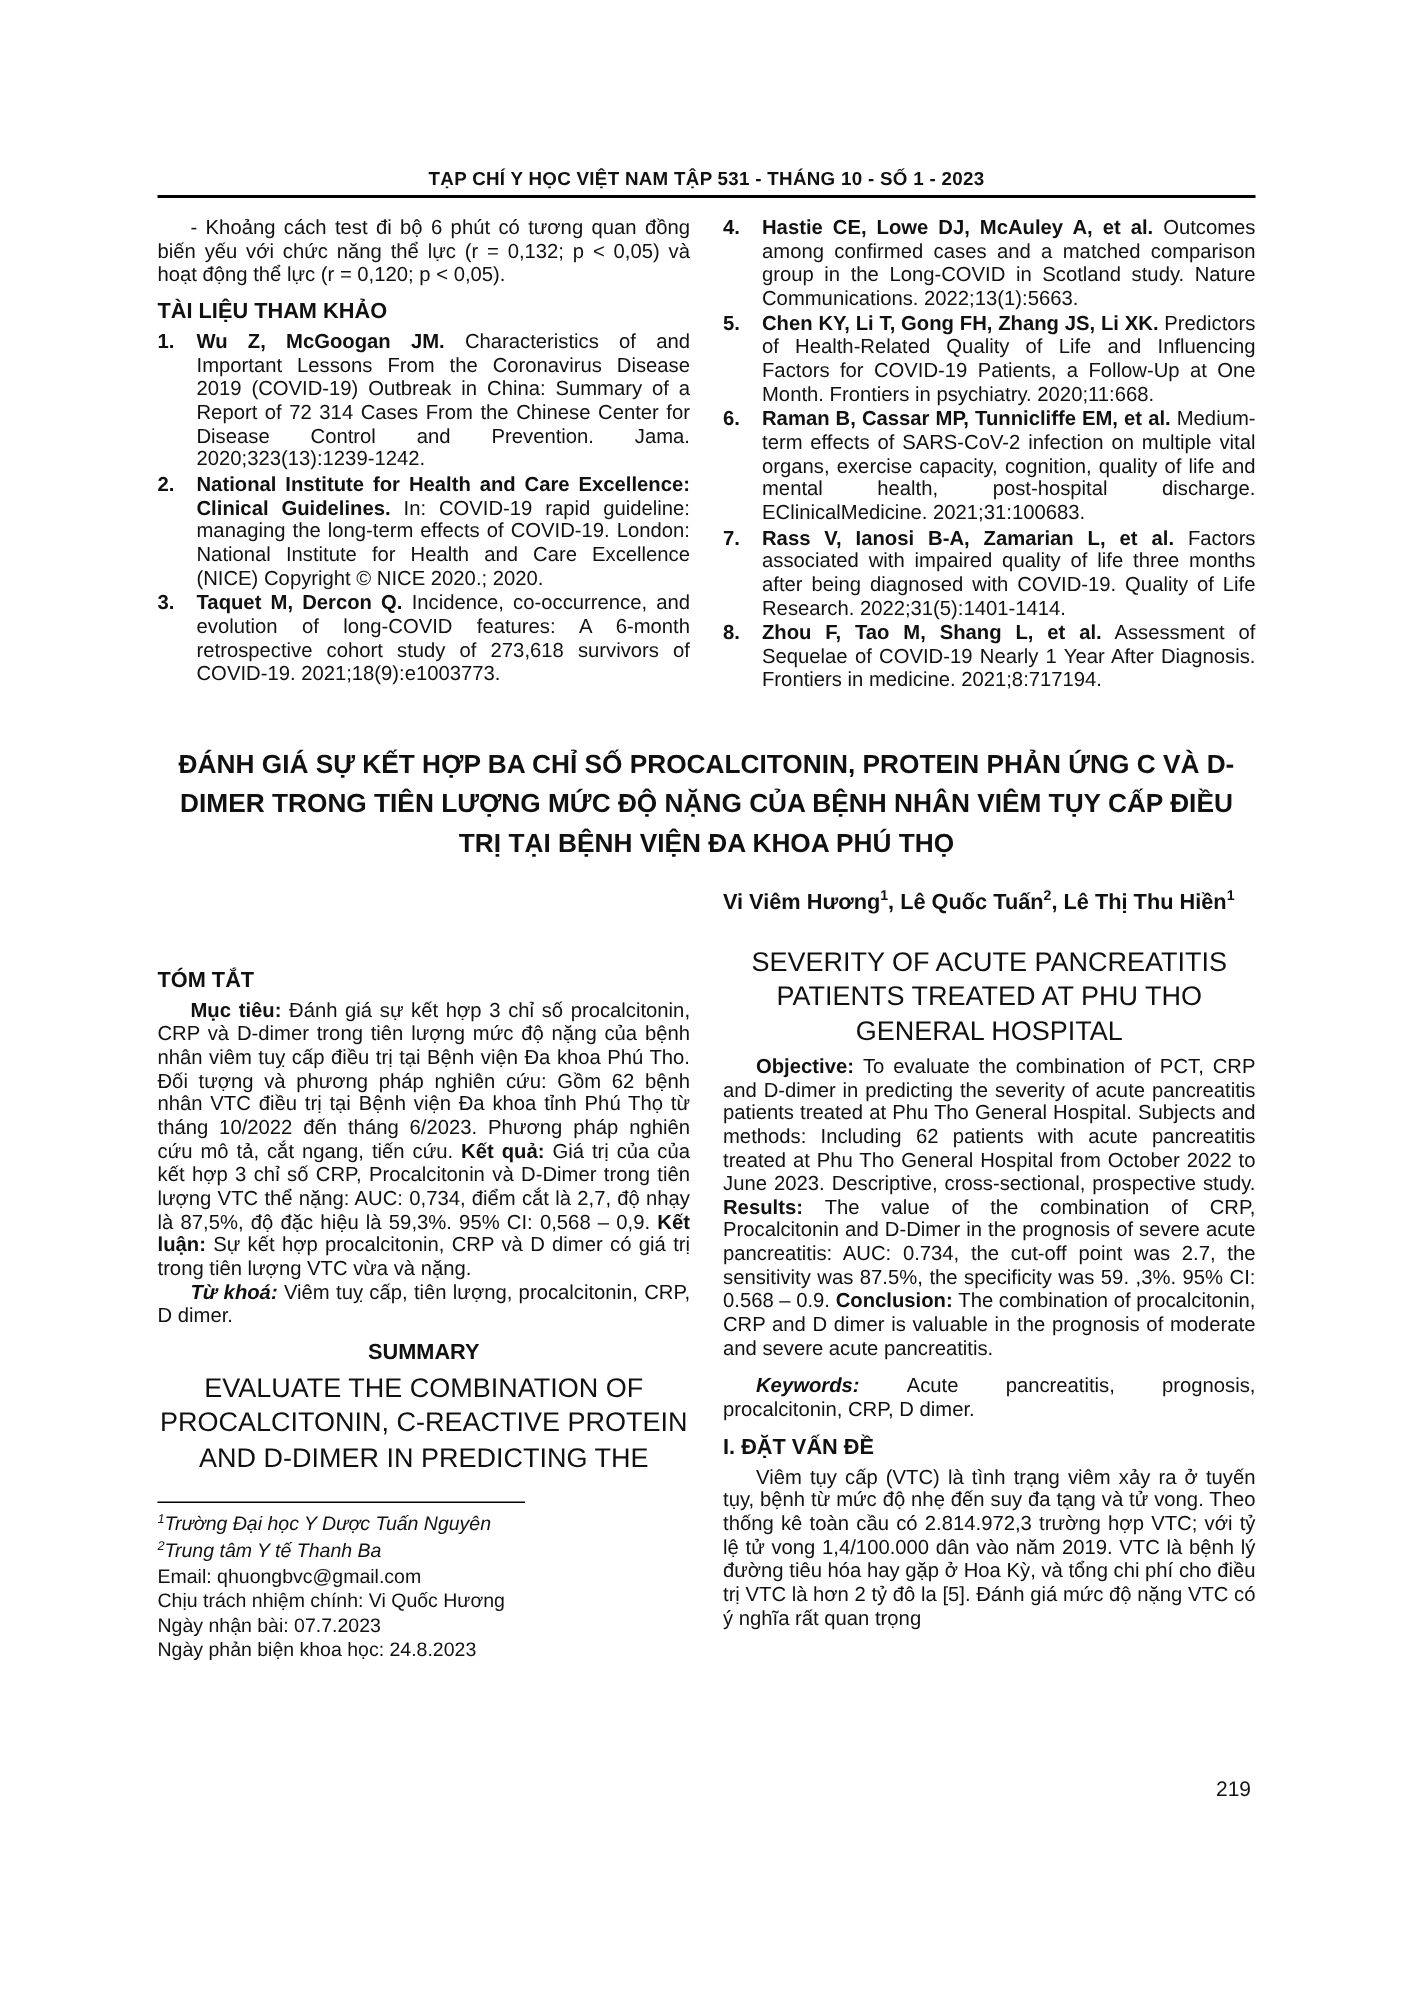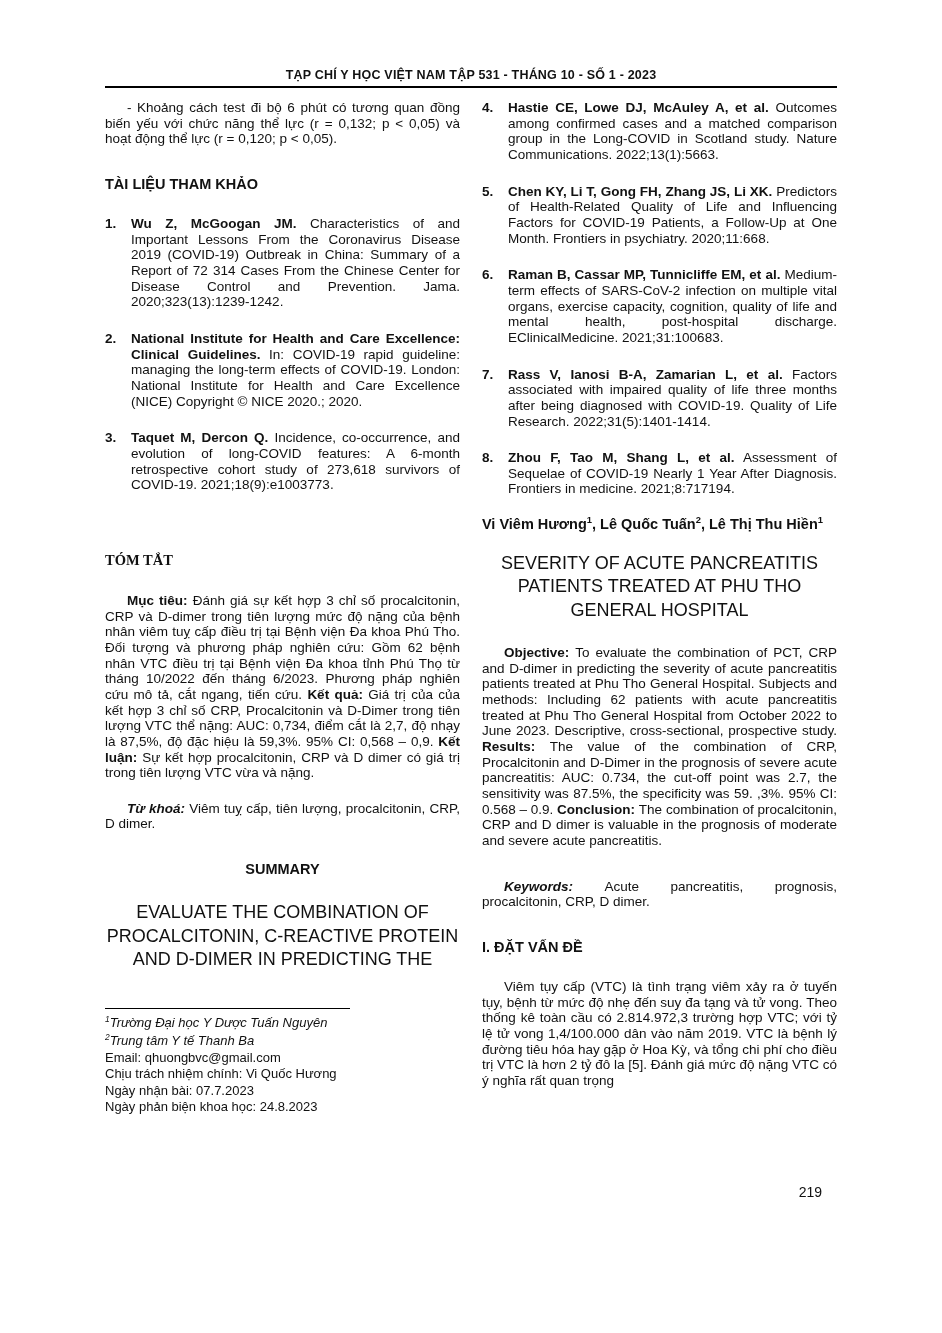--- a/index.html
+++ b/index.html
@@ -13,37 +13,37 @@
     position: relative;
     width: 942px;
     height: 1333px;
     margin: 0 auto;
     background: #ffffff;
     overflow: hidden;
   }
   .content {
     width: 732px;
     margin: 0 auto;
-    padding-top: 68px;
+    padding-top: 112px;
   }
   
   .journal-header {
     text-align: center;
     font-weight: bold;
     font-size: 12.5px;
     letter-spacing: 0.2px;
   }
   .header-rule {
     border-top: 2px solid #000;
     margin-top: 4px;
     margin-bottom: 12px;
   }
   
   .twocol { display: flex; gap: 22px; }
-  .col { width: 355px; display: flex; flex-direction: column; gap: 20px; }
+  .col { width: 355px; display: flex; flex-direction: column; }
   
   .body-p {
     font-size: 13.5px;
     line-height: 1.16;
     text-align: justify;
   }
   .indent { text-indent: 22px; }
   .sec-heading {
     font-size: 14.5px;
     font-weight: bold;
@@ -98,21 +98,21 @@
   .fn {
     font-size: 13px;
     line-height: 1.27;
     text-align: left;
   }
   .fn.italic { font-style: italic; }
   
   .page-number {
     position: absolute;
     top: 1184px;
-    right: 120px;
+    right: 108px;
     font-size: 14px;
   }
   .mt2 { margin-top: 10px; }
 </style>
 </head>
 <body>
 
 <div class="page">
   <div class="content">
 
@@ -131,26 +131,27 @@
 
       <div class="col">
         <p class="ref"><span class="ref-num">4.</span><b>Hastie CE, Lowe DJ, McAuley A, et al.</b><span> Outcomes among confirmed cases and a matched comparison group in the Long-COVID in Scotland study. Nature Communications. 2022;13(1):5663.</span></p>
         <p class="ref"><span class="ref-num">5.</span><b>Chen KY, Li T, Gong FH, Zhang JS, Li XK.</b><span> Predictors of Health-Related Quality of Life and Influencing Factors for COVID-19 Patients, a Follow-Up at One Month. Frontiers in psychiatry. 2020;11:668.</span></p>
         <p class="ref"><span class="ref-num">6.</span><b>Raman B, Cassar MP, Tunnicliffe EM, et al.</b><span> Medium-term effects of SARS-CoV-2 infection on multiple vital organs, exercise capacity, cognition, quality of life and mental health, post-hospital discharge. EClinicalMedicine. 2021;31:100683.</span></p>
         <p class="ref"><span class="ref-num">7.</span><b>Rass V, Ianosi B-A, Zamarian L, et al.</b><span> Factors associated with impaired quality of life three months after being diagnosed with COVID-19. Quality of Life Research. 2022;31(5):1401-1414.</span></p>
         <p class="ref"><span class="ref-num">8.</span><b>Zhou F, Tao M, Shang L, et al.</b><span> Assessment of Sequelae of COVID-19 Nearly 1 Year After Diagnosis. Frontiers in medicine. 2021;8:717194.</span></p>
       </div>
     </div>
 
+    <h1 class="article-title">ĐÁNH GIÁ SỰ KẾT HỢP BA CHỈ SỐ PROCALCITONIN, PROTEIN PHẢN ỨNG C VÀ D-DIMER TRONG TIÊN LƯỢNG MỨC ĐỘ NẶNG CỦA BỆNH NHÂN VIÊM TỤY CẤP ĐIỀU TRỊ TẠI BỆNH VIỆN ĐA KHOA PHÚ THỌ</h1>
     <div class="authors"><span>Vi Viêm Hương</span><sup>1</sup><span>, Lê Quốc Tuấn</span><sup>2</sup><span>, Lê Thị Thu Hiền</span><sup>1</sup></div>
 
     <div class="twocol">
 
       <div class="col">
-        <h3 class="sec-heading" style="margin-top:0;font-family:Liberation Serif, serif;">TÓM TẮT</h3>
+        <h3 class="sec-heading" style="margin-top:16px;">TÓM TẮT</h3>
         <p class="body-p indent"><span style="font-weight: bold;">Mục tiêu: </span><span>Đánh giá sự kết hợp 3 chỉ số procalcitonin, CRP và D-dimer trong tiên lượng mức độ nặng của bệnh nhân viêm tuỵ cấp điều trị tại Bệnh viện Đa khoa Phú Tho. Đối tượng và phương pháp nghiên cứu: Gồm 62 bệnh nhân VTC điều trị tại Bệnh viện Đa khoa tỉnh Phú Thọ từ tháng 10/2022 đến tháng 6/2023. Phương pháp nghiên cứu mô tả, cắt ngang, tiến cứu. </span><span style="font-weight: bold;">Kết quả: </span><span>Giá trị của của kết hợp 3 chỉ số CRP, Procalcitonin và D-Dimer trong tiên lượng VTC thể nặng: AUC: 0,734, điểm cắt là 2,7, độ nhạy là 87,5%, độ đặc hiệu là 59,3%. 95% CI: 0,568 – 0,9. </span><span style="font-weight: bold;">Kết luận: </span><span>Sự kết hợp procalcitonin, CRP và D dimer có giá trị trong tiên lượng VTC vừa và nặng.</span></p>
         <p class="body-p indent"><span style="font-weight: bold; font-style: italic;">Từ khoá: </span><span>Viêm tuỵ cấp, tiên lượng, procalcitonin, CRP, D dimer.</span></p>
 
         <h3 class="sec-heading center">SUMMARY</h3>
         <p class="summary-title">EVALUATE THE COMBINATION OF PROCALCITONIN, C-REACTIVE PROTEIN AND D-DIMER IN PREDICTING THE</p>
 
         <div class="footnote">
           <div class="footnote-rule"></div>
           <p class="fn italic"><sup>1</sup><span>Trường Đại học Y Dược Tuấn Nguyên</span></p>
           <p class="fn italic"><sup>2</sup><span>Trung tâm Y tế Thanh Ba</span></p>

